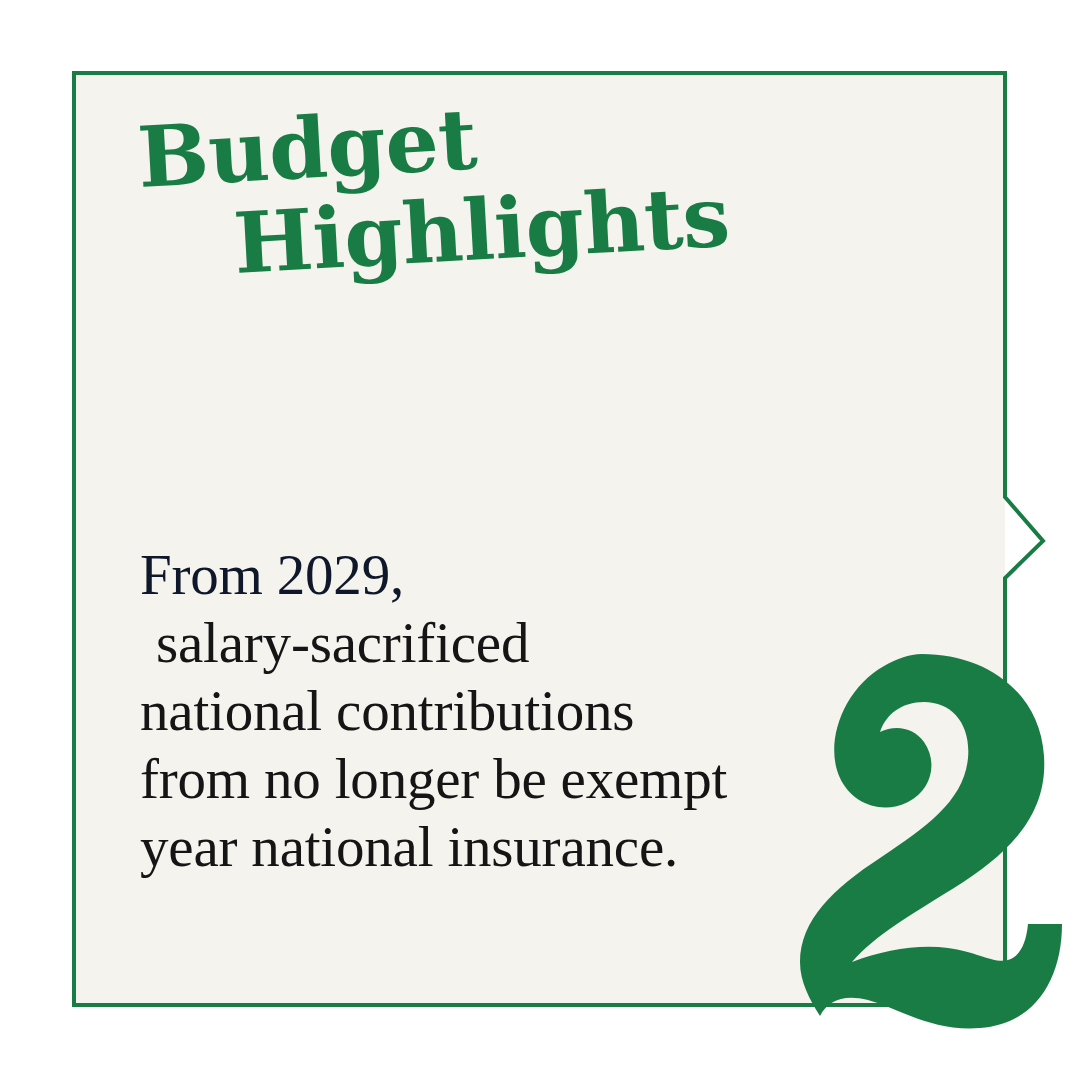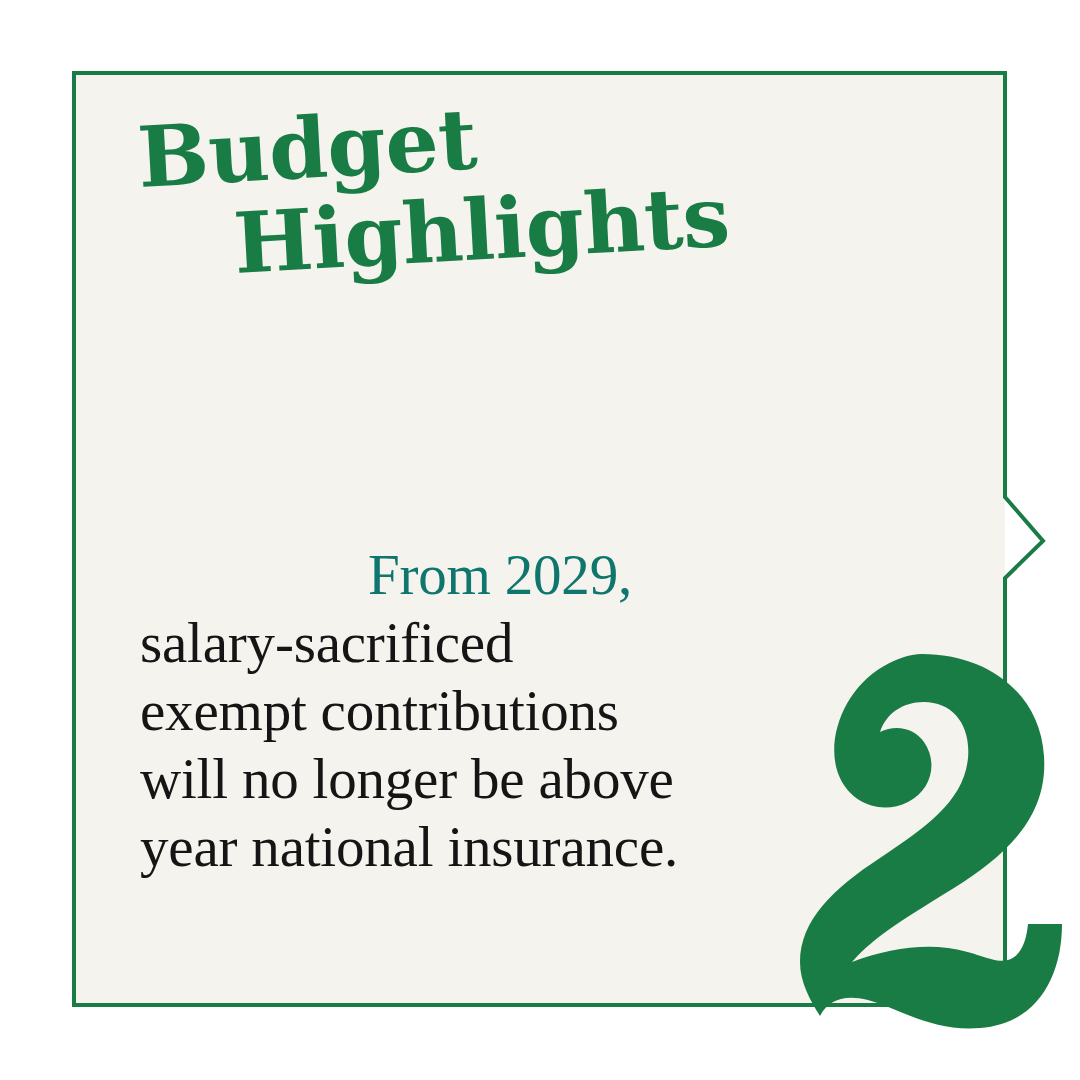--- a/index.html
+++ b/index.html
@@ -103,24 +103,24 @@
       <path id="card-outline" d="M 74 73 L 1005 73 L 1005 497 L 1043 541 L 1005 578 L 1005 1005 L 74 1005 Z" fill="none" stroke="#1A7C45" stroke-width="4" stroke-linejoin="miter"></path>
     </svg>
   </div>
 
   <div class="title-block">
     <span class="title-line title-line-1" style="color: rgb(26, 124, 69); transform: rotate(-3.2deg);">Budget</span>
     <span class="title-line title-line-2" style="color: rgb(26, 124, 69); transform: rotate(-3.2deg);">Highlights</span>
   </div>
 
   <div class="body-block">
-    <span class="body-line" style="color: #0f766e; text-align: center;">From 2029,</span>
-    <span class="body-line" style="color: rgb(21, 21, 21);">salary-sacrificed</span>
-    <span class="body-line" style="color: rgb(21, 21, 21);">exempt contributions</span>
-    <span class="body-line" style="color: rgb(21, 21, 21);">will no longer be above</span>
+    <span class="body-line" style="color: #0f172a;">From 2029,</span>
+    <span class="body-line" style="color: rgb(21, 21, 21); margin-left: 16px;">salary-sacrificed</span>
+    <span class="body-line" style="color: rgb(21, 21, 21);">national contributions</span>
+    <span class="body-line" style="color: rgb(21, 21, 21);">from no longer be exempt</span>
     <span class="body-line" style="color: rgb(21, 21, 21);">year national insurance.</span>
   </div>
 
   <div class="numeral">
     <svg viewBox="0 0 290 382" preserveAspectRatio="none">
       <path id="numeral-two-path" d="M 150 6
                C 214 6 268 44 272 108
                C 276 168 236 206 182 240
                C 140 266 102 288 80 314
                C 112 302 146 296 176 300

